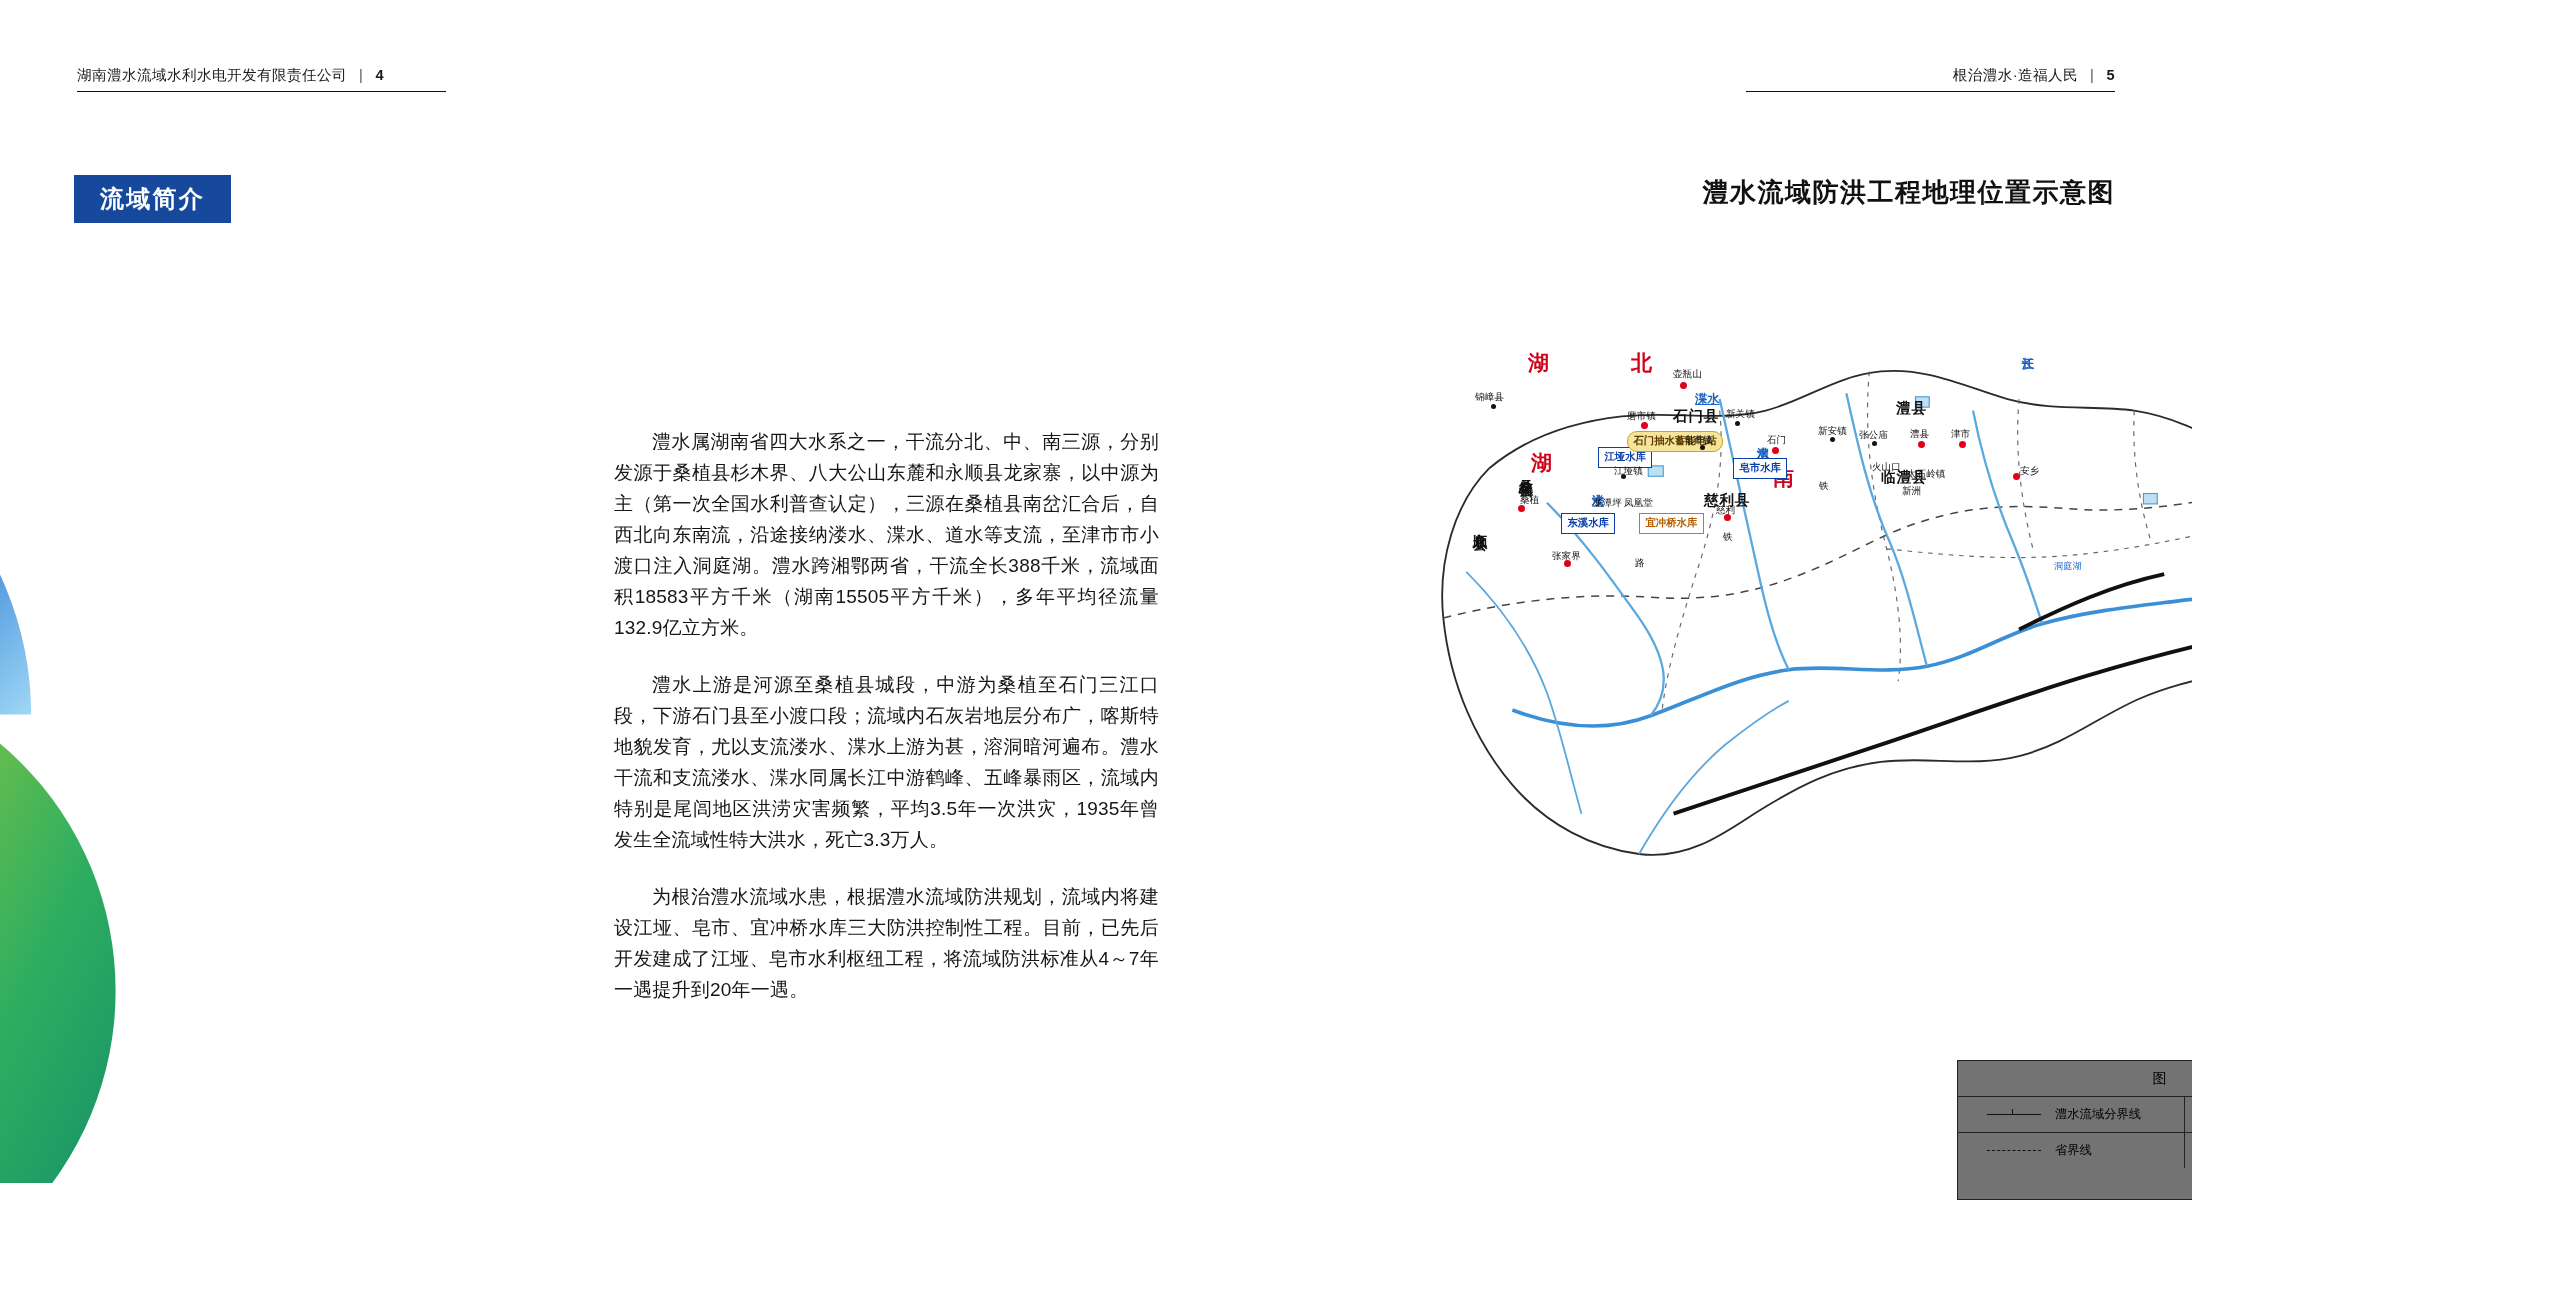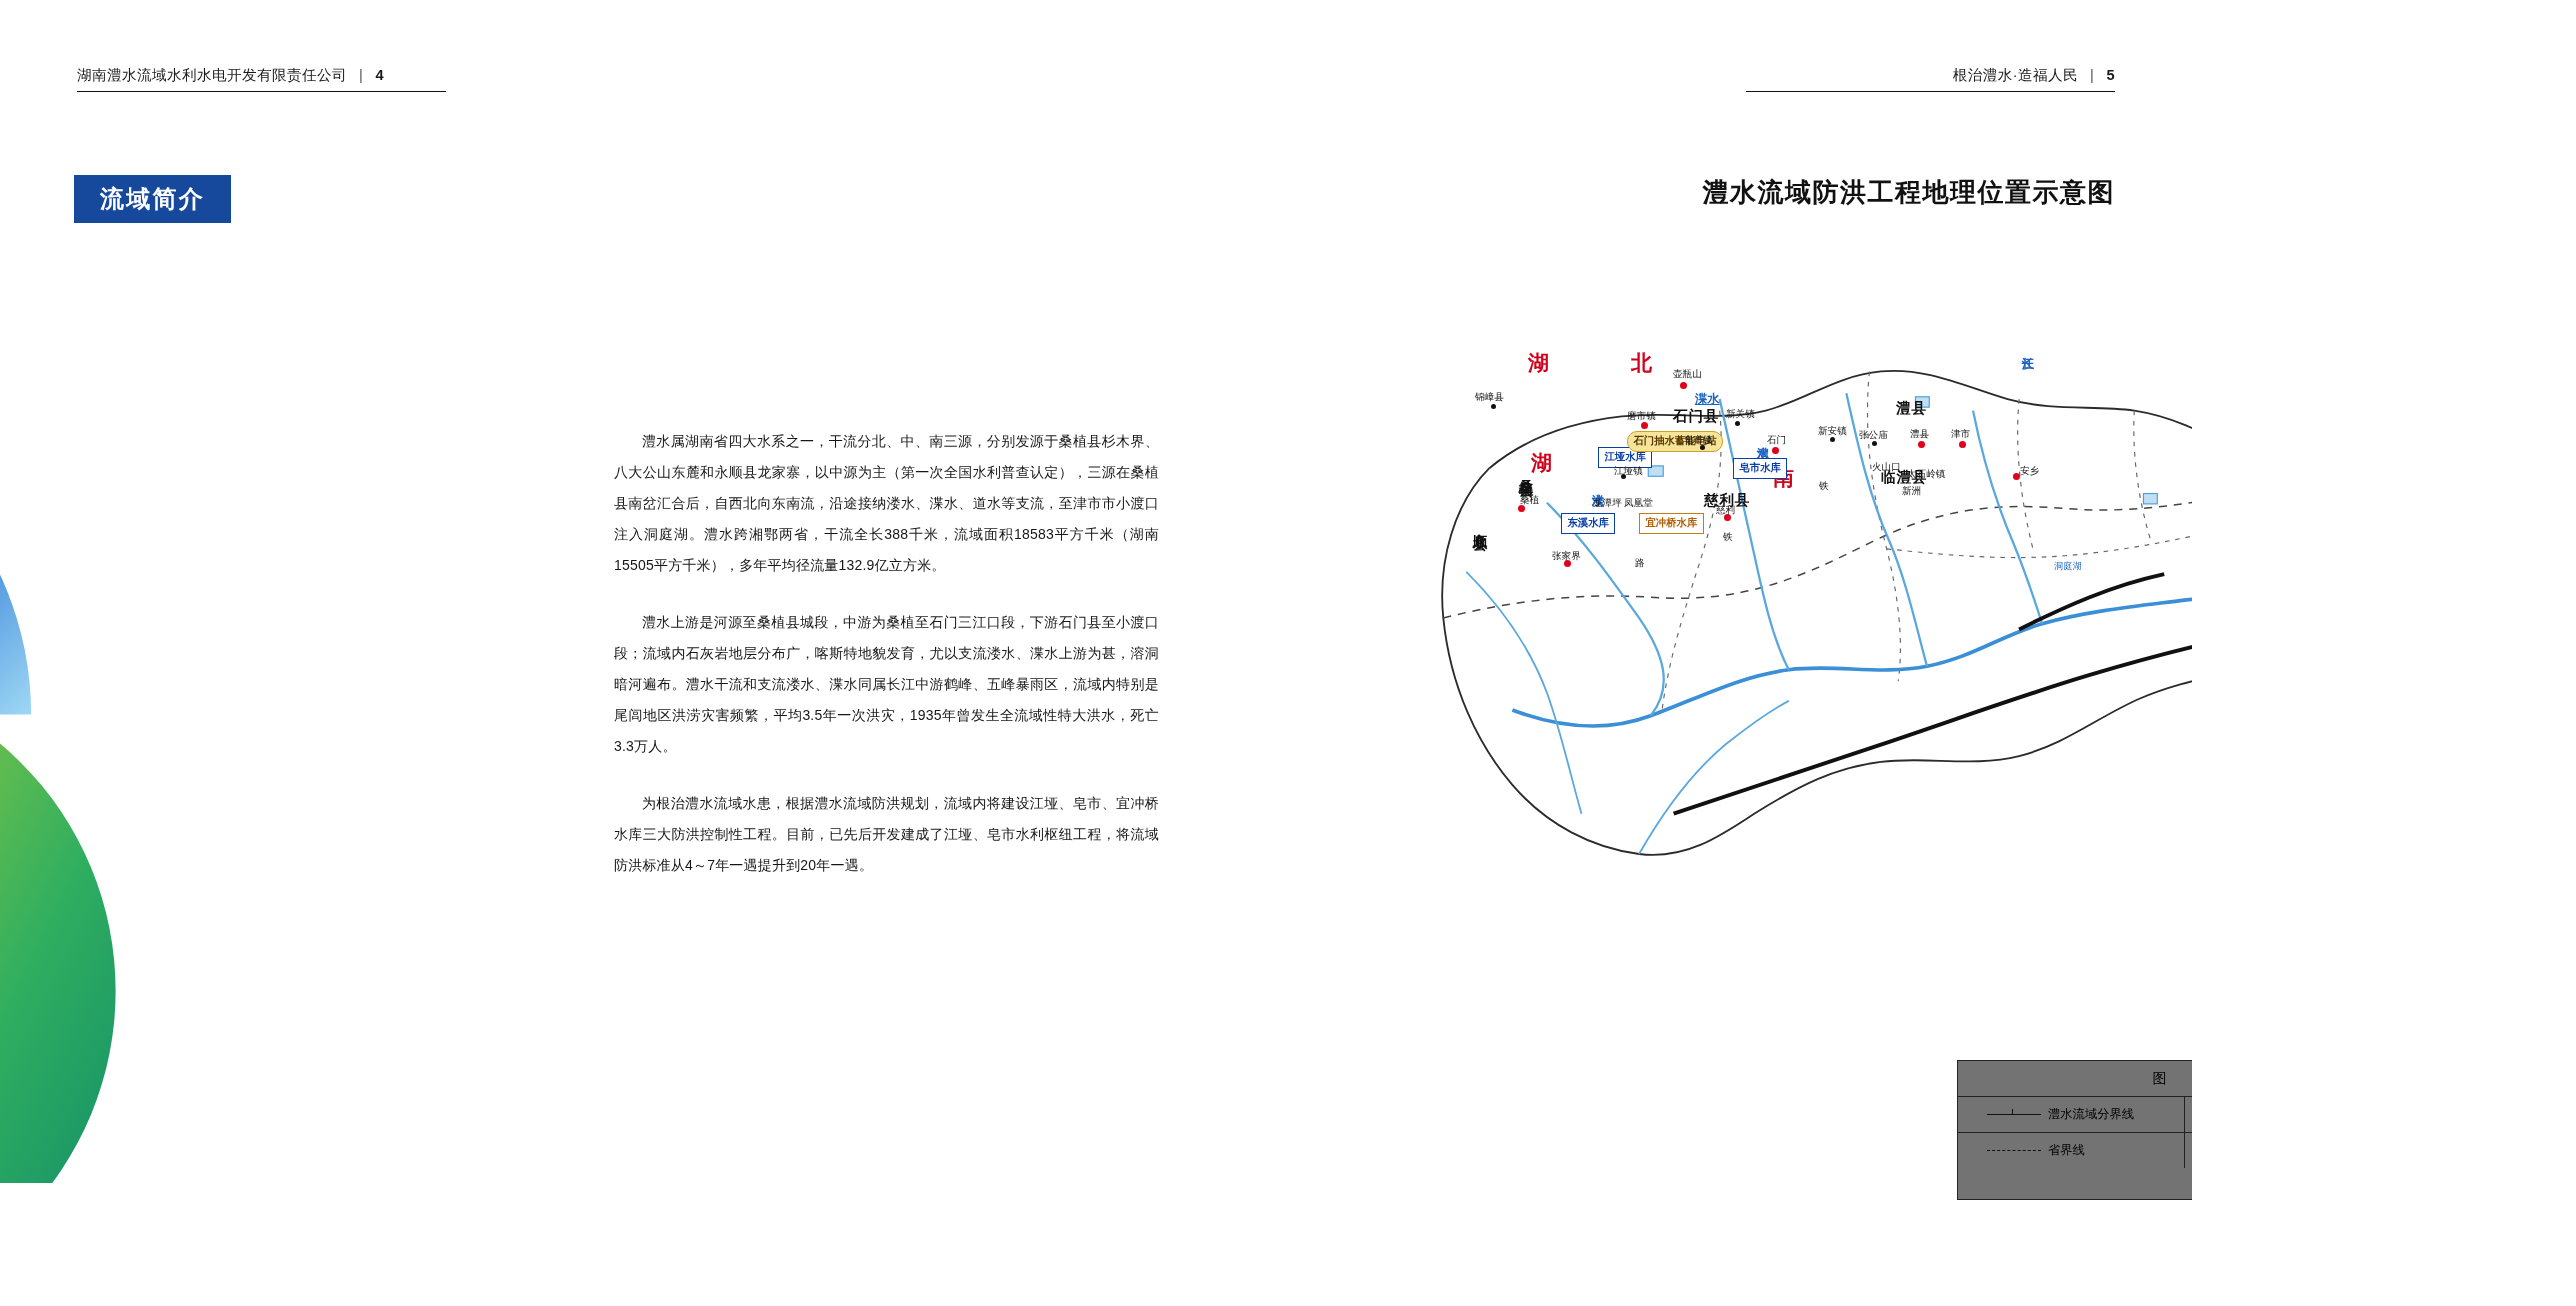--- a/index.html
+++ b/index.html
@@ -12,36 +12,36 @@
   .runhead .pg{font-weight:bold;}
   .runhead.left{left:77px;}
   .runhead.right{right:77px;}
   .rule{position:absolute;height:0.8px;background:#111;}
 
   
   .section-tag{position:absolute;left:74px;top:175px;width:157px;height:48px;background:#16489c;display:flex;align-items:center;justify-content:center;}
   .section-tag span{color:#fff;font-size:24px;font-weight:bold;letter-spacing:2.3px;}
 
   .body-col{position:absolute;left:614px;top:426px;width:545px;}
-  .body-col p{margin:0 0 26px 0;font-size:14px;line-height:31px;color:#161616;text-align:justify;text-indent:2em;letter-spacing:0.2px;}
+  .body-col p{margin:0 0 26px 0;font-size:19px;line-height:31px;color:#161616;text-align:justify;text-indent:2em;letter-spacing:0.2px;}
 
   .swirl{position:absolute;left:-253px;top:415px;width:599px;height:768px;}
 
   
   .map-title{position:absolute;right:77px;top:175px;font-size:26px;font-weight:bold;color:#111;letter-spacing:1.5px;white-space:nowrap;}
   .compass{position:absolute;left:2461px;top:178px;width:46px;height:92px;}
   .compass .n{position:absolute;top:-17px;left:17px;font-size:13px;font-weight:bold;}
 
   .map-wrap{position:absolute;left:1374px;top:330px;width:1152px;height:729px;}
   .map-wrap svg{position:absolute;left:0;top:0;}
 
   .legend{position:absolute;left:1957px;top:1060px;width:453px;height:138px;border:0.8px solid #222;background:#737373;}
   .legend .lrow{display:flex;height:35px;}
   .legend .ltitle{height:35px;display:flex;align-items:center;justify-content:center;font-size:14px;letter-spacing:10.7px;border-bottom:0.8px solid #222;}
-  .legend .lcell{flex:1;display:flex;align-items:center;gap:7px;padding-left:29px;font-size:12.3px;box-sizing:border-box;}
+  .legend .lcell{flex:1;display:flex;align-items:center;gap:14px;padding-left:29px;font-size:12.3px;box-sizing:border-box;}
   .legend .lcell+.lcell{border-left:0.8px solid #222;}
   .legend .lrow+.lrow{border-top:0.8px solid #222;}
   .sym{width:54px;height:9.2px;position:relative;flex:0 0 54px;}
   .sym i{position:absolute;left:0;top:3.8px;width:54px;height:0;display:block;}
   .sym.basin i{border-top:1.2px solid #111;}
   .sym.basin i::after{content:"";position:absolute;left:24.6px;top:-5.4px;width:1.2px;height:6.1px;background:#111;}
   .sym.county i{border-top:1.1px dashed #111;}
   .sym.prov i{border-top:1.1px dashed #111;}
   .sym.rail i{border-top:3.1px solid #111;}
 

